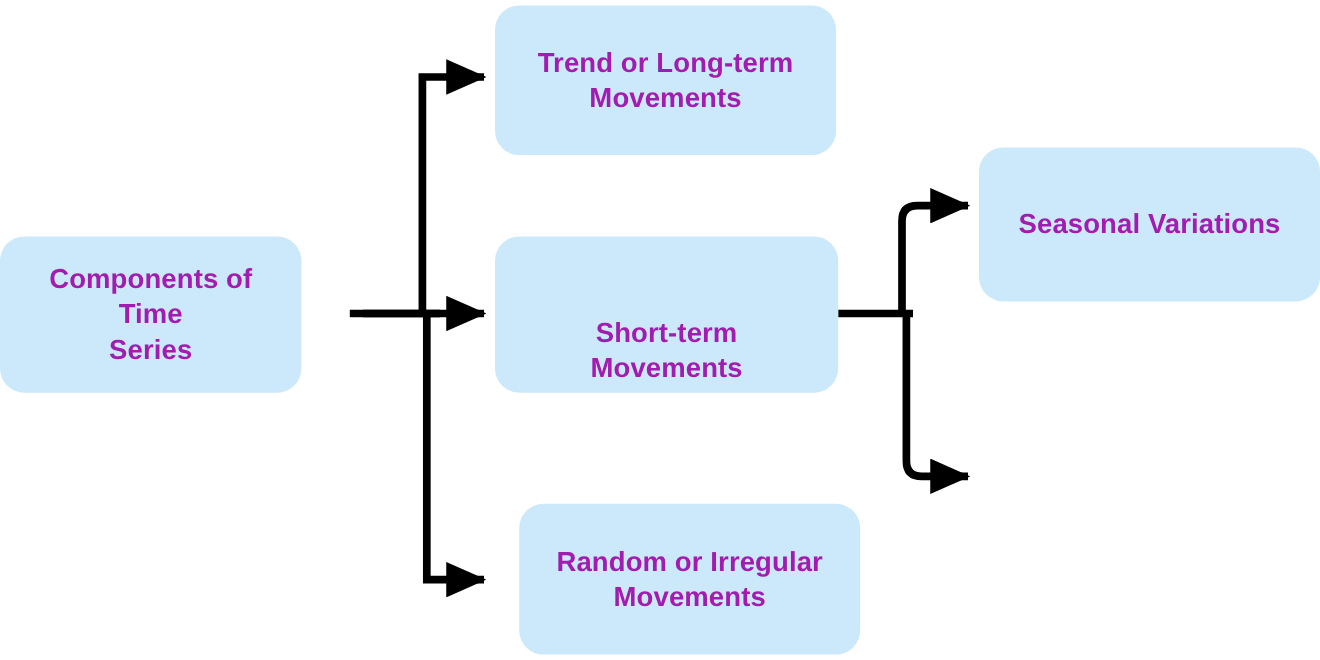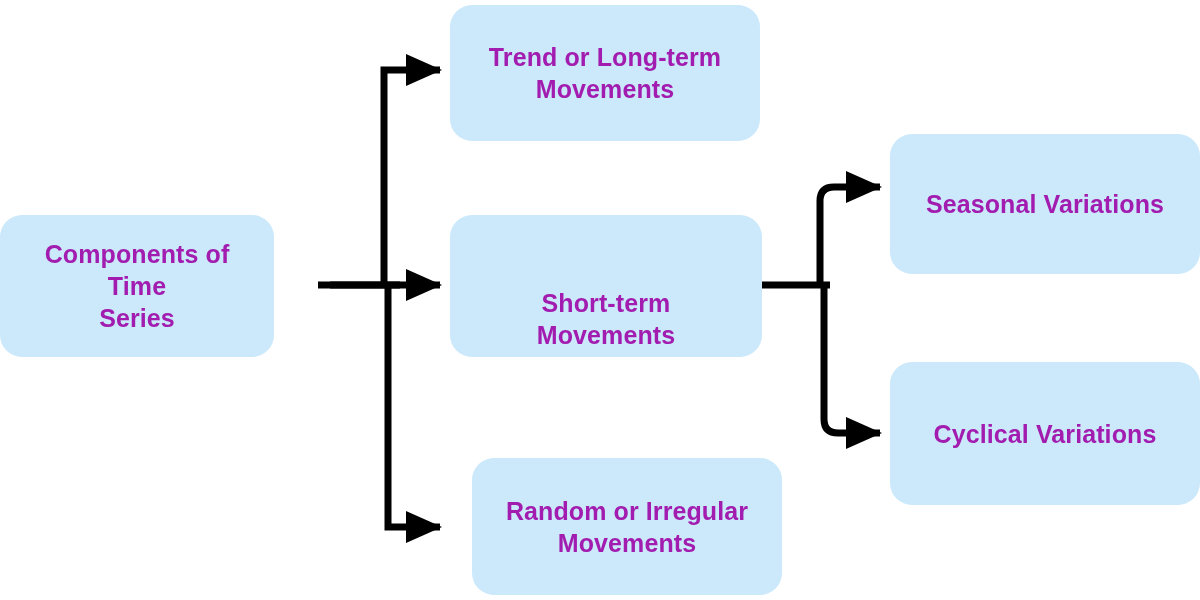--- a/index.html
+++ b/index.html
@@ -100,17 +100,14 @@
 
   <div class="node" id="node-random">
     <span class="node-label">Random or Irregular
 Movements</span>
   </div>
 
   <div class="node" id="node-seasonal">
     <span class="node-label">Seasonal Variations</span>
   </div>
 
-  <div class="node" id="node-cyclical">
-    <span class="node-label">Cyclical Variations</span>
-  </div>
 
 </div>
 
 </body></html>

